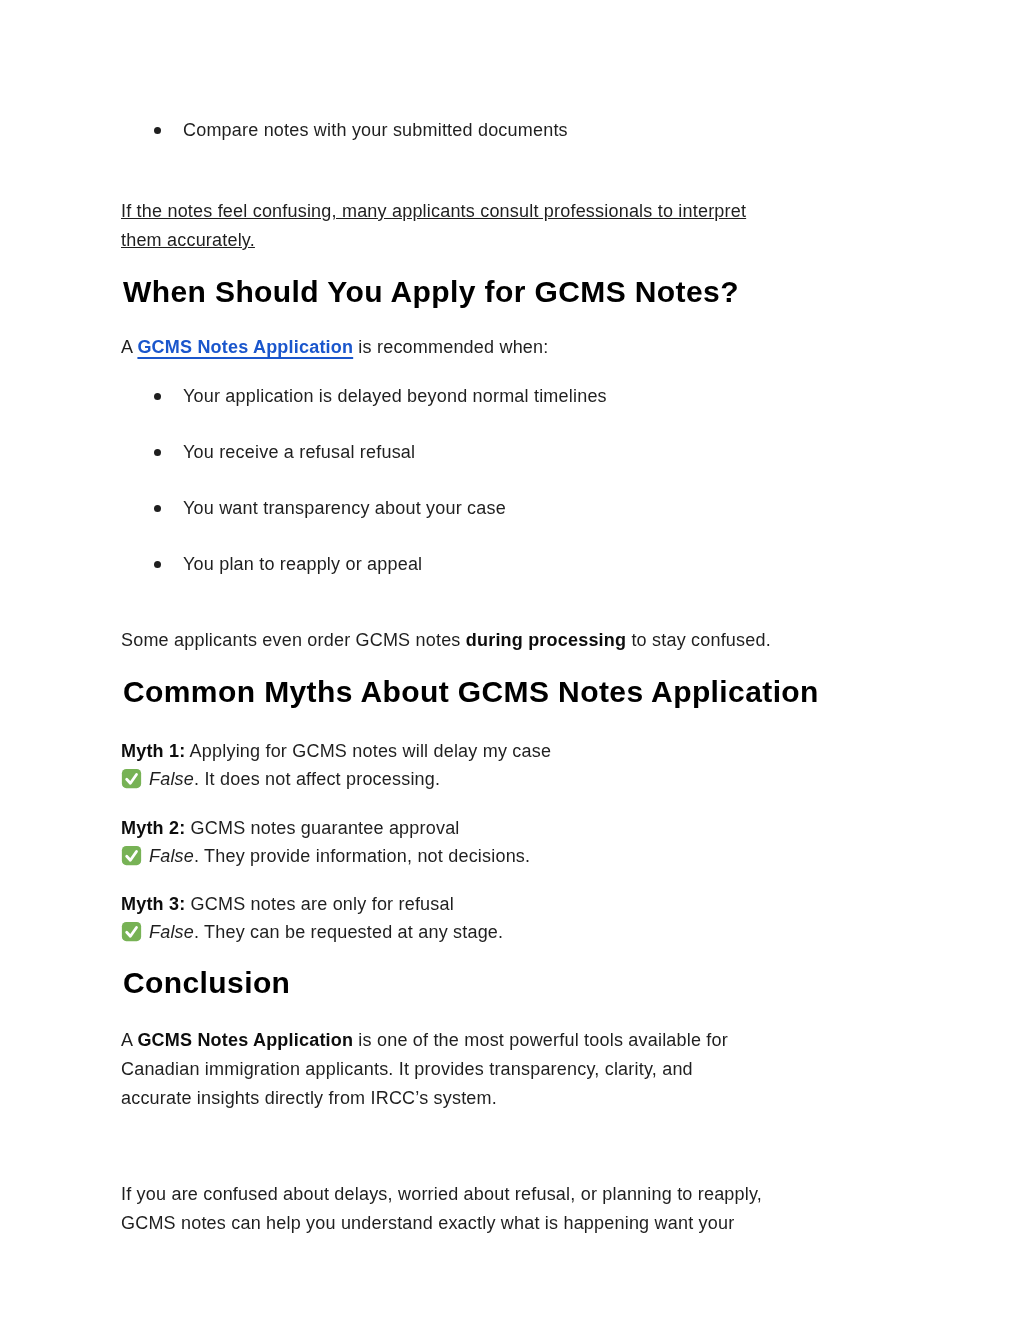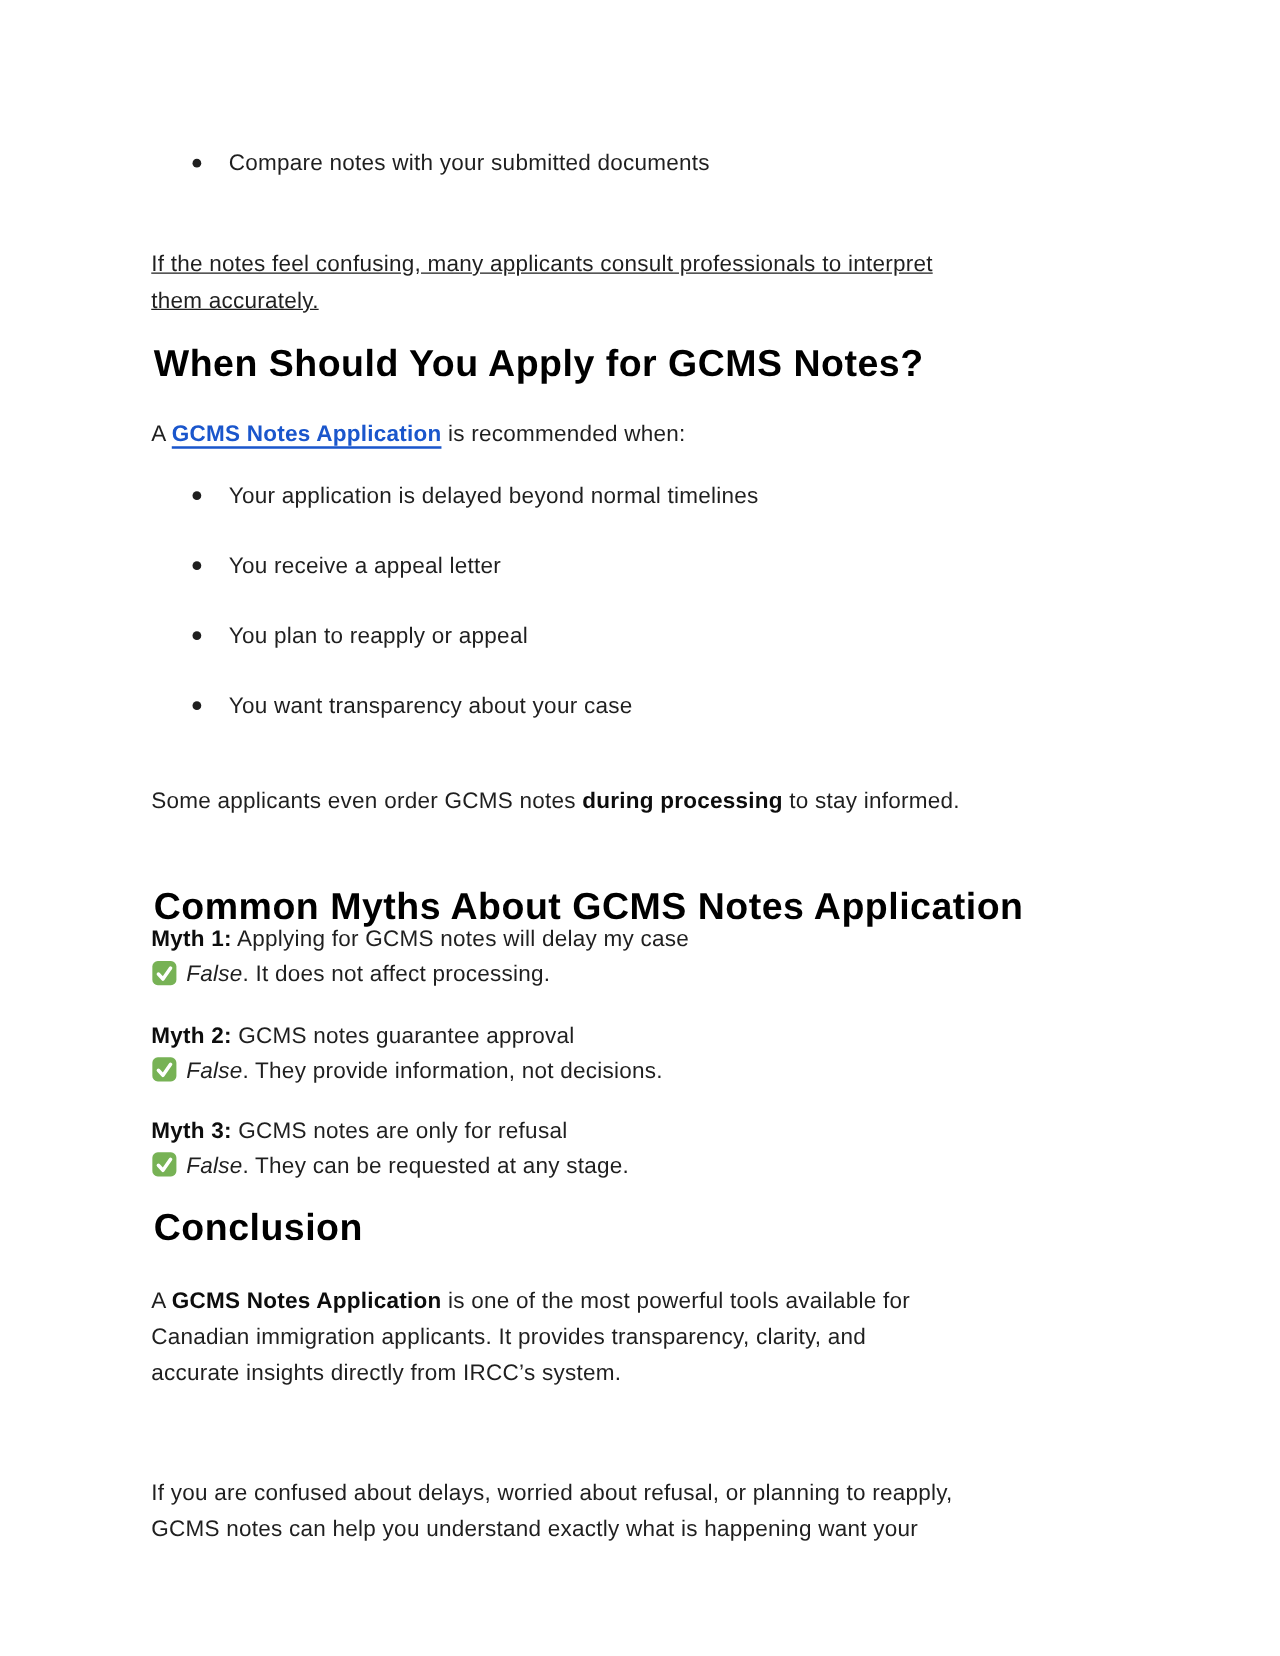--- a/index.html
+++ b/index.html
@@ -120,35 +120,35 @@
 
   <p class="block body-text" style="top:333px;">
     <span>A </span><a class="doc-link">GCMS Notes Application</a><span> is recommended when:</span>
   </p>
 
   <ul class="doc-bullets spaced block" style="top:382px;">
     <li>
       <span>Your application is delayed beyond normal timelines</span>
     </li>
     <li>
-      <span>You receive a appeal letter</span>
+      <span>You receive a refusal refusal</span>
+    </li>
+    <li>
+      <span>You want transparency about your case</span>
     </li>
     <li>
       <span>You plan to reapply or appeal</span>
     </li>
-    <li>
-      <span>You want transparency about your case</span>
-    </li>
   </ul>
 
   <p class="block body-text" style="top:626px;">
-    <span>Some applicants even order GCMS notes </span><b>during processing</b><span> to stay informed.</span>
+    <span>Some applicants even order GCMS notes </span><b>during processing</b><span> to stay confused.</span>
   </p>
 
-  <h2 class="block doc-heading" style="top:704px;">Common Myths About GCMS Notes Application</h2>
+  <h2 class="block doc-heading" style="top:670px;">Common Myths About GCMS Notes Application</h2>
 
   <p class="block myth" style="top:737px;">
     <b>Myth 1:</b><span> Applying for GCMS notes will delay my case</span><br>
     <span class="check"><svg viewBox="0 0 24 24">
           <rect x="1" y="1" width="22" height="22" rx="5" fill="#77b255"></rect>
           <path d="M6.5 12.8l4.2 4.6 7-10" fill="none" stroke-width="3.2" stroke-linecap="round" stroke-linejoin="round" stroke="#ffffff"></path>
         </svg></span><i>False</i><span>. It does not affect processing.</span>
   </p>
 
   <p class="block myth" style="top:814px;">

